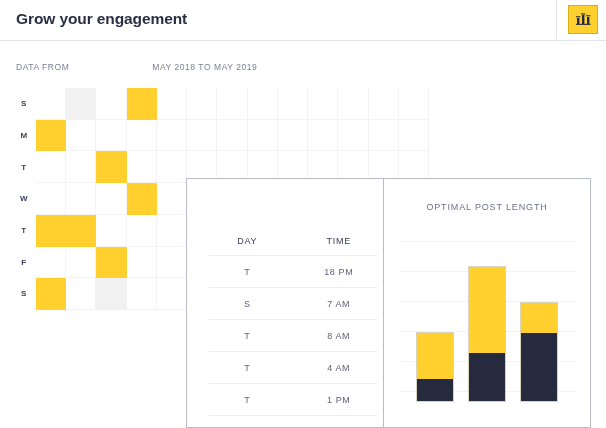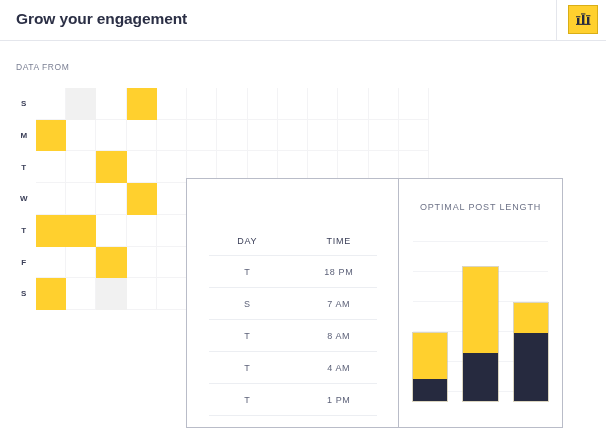--- a/index.html
+++ b/index.html
@@ -54,21 +54,21 @@
     box-sizing:border-box;background:#ffffff;
   }
   .hm-cell.on{background:#ffd02e;border-color:#ffd02e;}
   .hm-cell.dim{background:#f1f1f1;border-color:#f1f1f1;}
 
   
   .panel{
     position:absolute;border:1px solid #b9bcc8;box-sizing:border-box;background:#fff;
   }
   .panel-left{left:186px;top:178px;width:213px;height:250px;border-right:none;}
-  .panel-right{left:398px;top:178px;width:165px;height:250px;text-decoration:underline;}
+  .panel-right{left:383px;top:178px;width:208px;height:250px;text-decoration:underline;}
   .panel-title{
     position:absolute;left:0;right:0;top:23px;text-align:center;
     font-size:9px;letter-spacing:0.85px;color:#6d7287;
   }
 
   
   .tbl{position:absolute;left:22px;right:22px;top:48px;}
   .tbl-row{display:flex;height:31px;align-items:center;gap:15px;}
   .tbl-row.head{height:28px;}
   .tbl-row.body{border-top:1px solid #eceef2;}
@@ -107,20 +107,21 @@
           <rect x="6" y="1.4" width="4.4" height="1.1" fill="#262a3f"></rect>
           <rect x="11" y="3.2" width="4.4" height="1.1" fill="#262a3f"></rect>
           <rect x="1" y="11.8" width="14.5" height="1.1" fill="#262a3f"></rect>
         </svg>
       </span>
     </div>
   </div>
 
   <div class="datafrom">
     <span class="datafrom-label">DATA FROM</span>
+    <span class="datafrom-range">MAY 2018  TO  MAY 2019</span>
   </div>
 
   <div class="heatmap">
     <div class="hm-labels">
         <div class="hm-label">S</div>
         <div class="hm-label">M</div>
         <div class="hm-label">T</div>
         <div class="hm-label">W</div>
         <div class="hm-label">T</div>
         <div class="hm-label">F</div>

